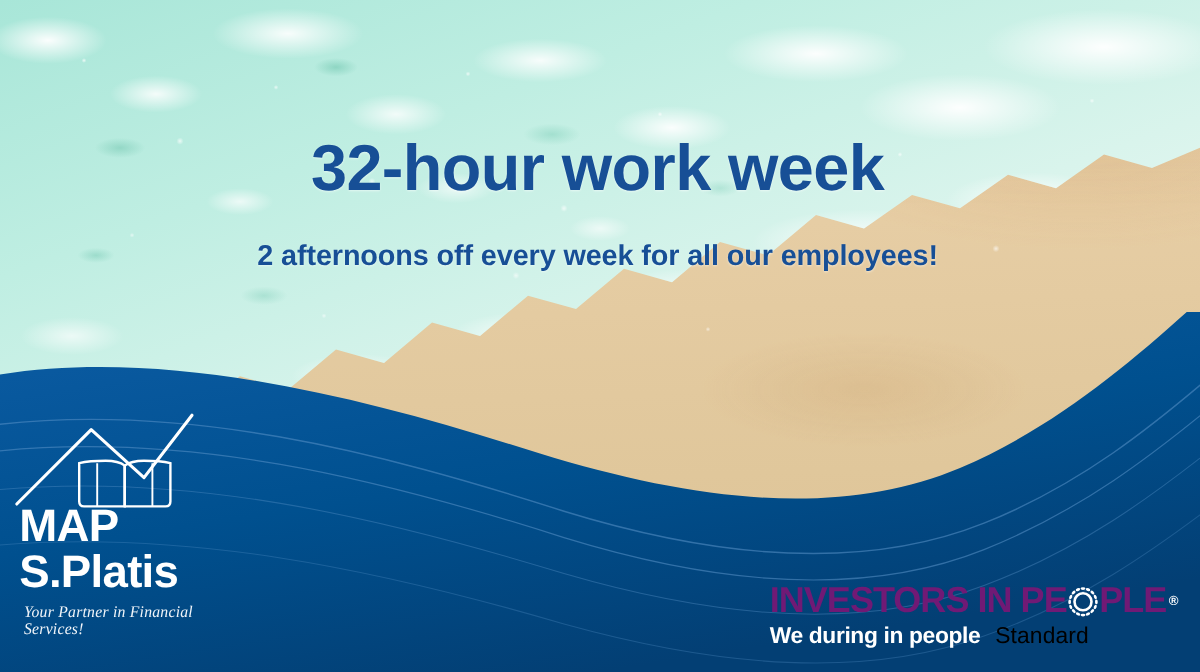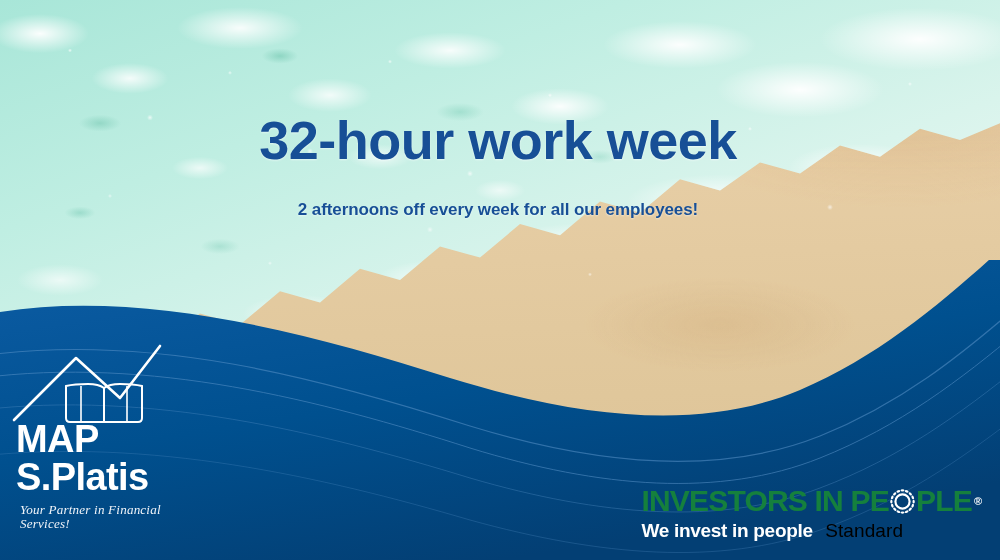--- a/index.html
+++ b/index.html
@@ -142,21 +142,21 @@
   }
   #subhead {
     font-size: 37px;
     font-weight: 700;
     letter-spacing: -0.2px;
     line-height: 1.05;
     margin: 42px 0 0 0;
     text-shadow: 0 1px 2px rgba(255,255,255,.5);
   }
   #tagline {
-    font-size: 17px;
+    font-size: 24px;
     font-weight: 700;
     letter-spacing: -0.1px;
     line-height: 1.05;
     margin: 32px 0 0 0;
     text-shadow: 0 1px 2px rgba(255,255,255,.5);
   }
 
   
   #map-logo {
     position: absolute;
@@ -199,21 +199,21 @@
   #iip-top {
     display: flex;
     align-items: center;
     gap: 0;
     line-height: 1;
   }
   .iip-word {
     font-size: 30px;
     font-weight: 700;
     letter-spacing: -0.8px;
-    color: #15803d;
+    color: #701a75;
     white-space: pre;
   }
   #iip-wreath { display: block; width: 27px; height: 27px; margin: 0 0px; }
   #iip-reg {
     font-size: 11px;
     vertical-align: super;
     color: #ffffff;
     margin-left: 2px;
     font-weight: 700;
   }
@@ -320,18 +320,18 @@
           <ellipse cx="3.5" cy="20.2" rx="2.9" ry="1.7" transform="rotate(-88 3.5 20.2)"></ellipse>
           <ellipse cx="4.8" cy="14.0" rx="2.9" ry="1.7" transform="rotate(-66 4.8 14.0)"></ellipse>
           <ellipse cx="8.4" cy="8.6" rx="2.9" ry="1.7" transform="rotate(-44 8.4 8.6)"></ellipse>
           <ellipse cx="13.8" cy="5.0" rx="2.9" ry="1.7" transform="rotate(-22 13.8 5.0)"></ellipse>
         </g>
       </svg>
       <span class="iip-word">PLE</span>
       <span id="iip-reg">®</span>
     </div>
     <div id="iip-bottom">
-      <span id="iip-strap">We invest in people</span>
+      <span id="iip-strap">We during in people</span>
       <span id="iip-level">Standard</span>
     </div>
   </div>
 
 </div>
 
 </body></html>

